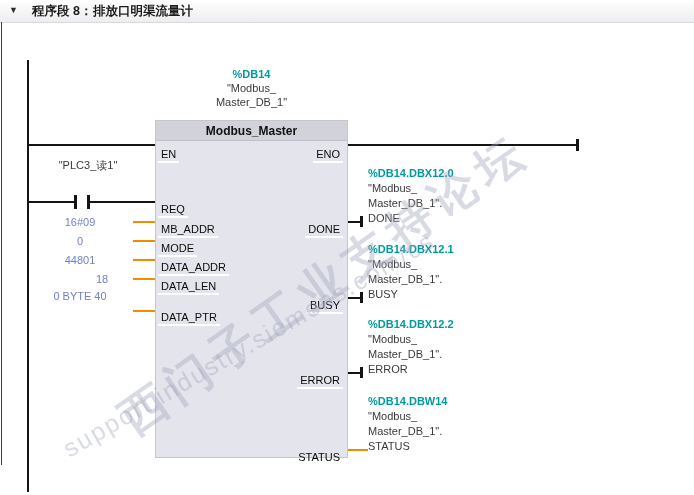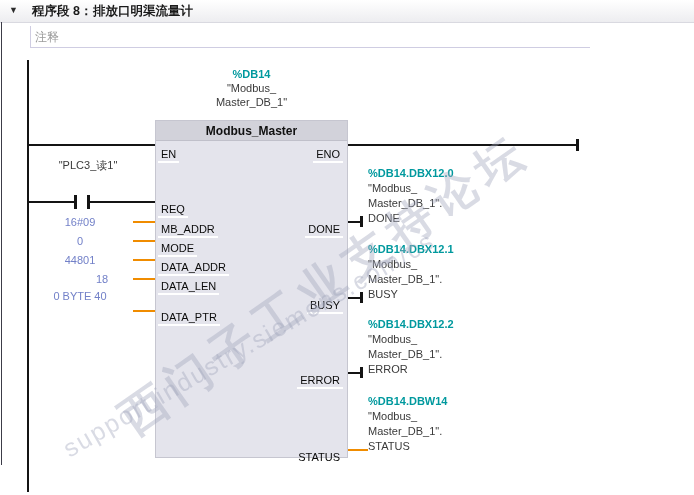--- a/index.html
+++ b/index.html
@@ -61,21 +61,20 @@
 
   <div class="wm wm-cn">西门子工业支持论坛</div>
   <div class="wm wm-url">support.industry.siemens.com/cs</div>
 
   <div class="net-header">
     <span class="collapse-tri">▼</span>
     <span class="net-label">程序段 8：</span>
     <span class="net-title">排放口明渠流量计</span>
   </div>
 
-  <div class="comment-box">注释</div>
 
   <div class="editor-border"></div>
   <div class="rail"></div>
 
   <div class="wire" style="left:28px;top:144px;width:127px;height:2px;"></div>
 
   <div class="wire" style="left:28px;top:201px;width:46px;height:2px;"></div>
   <div class="contact-bar" style="left:74px;top:195px;"></div>
   <div class="contact-bar" style="left:87px;top:195px;"></div>
   <div class="wire" style="left:90px;top:201px;width:65px;height:2px;"></div>

